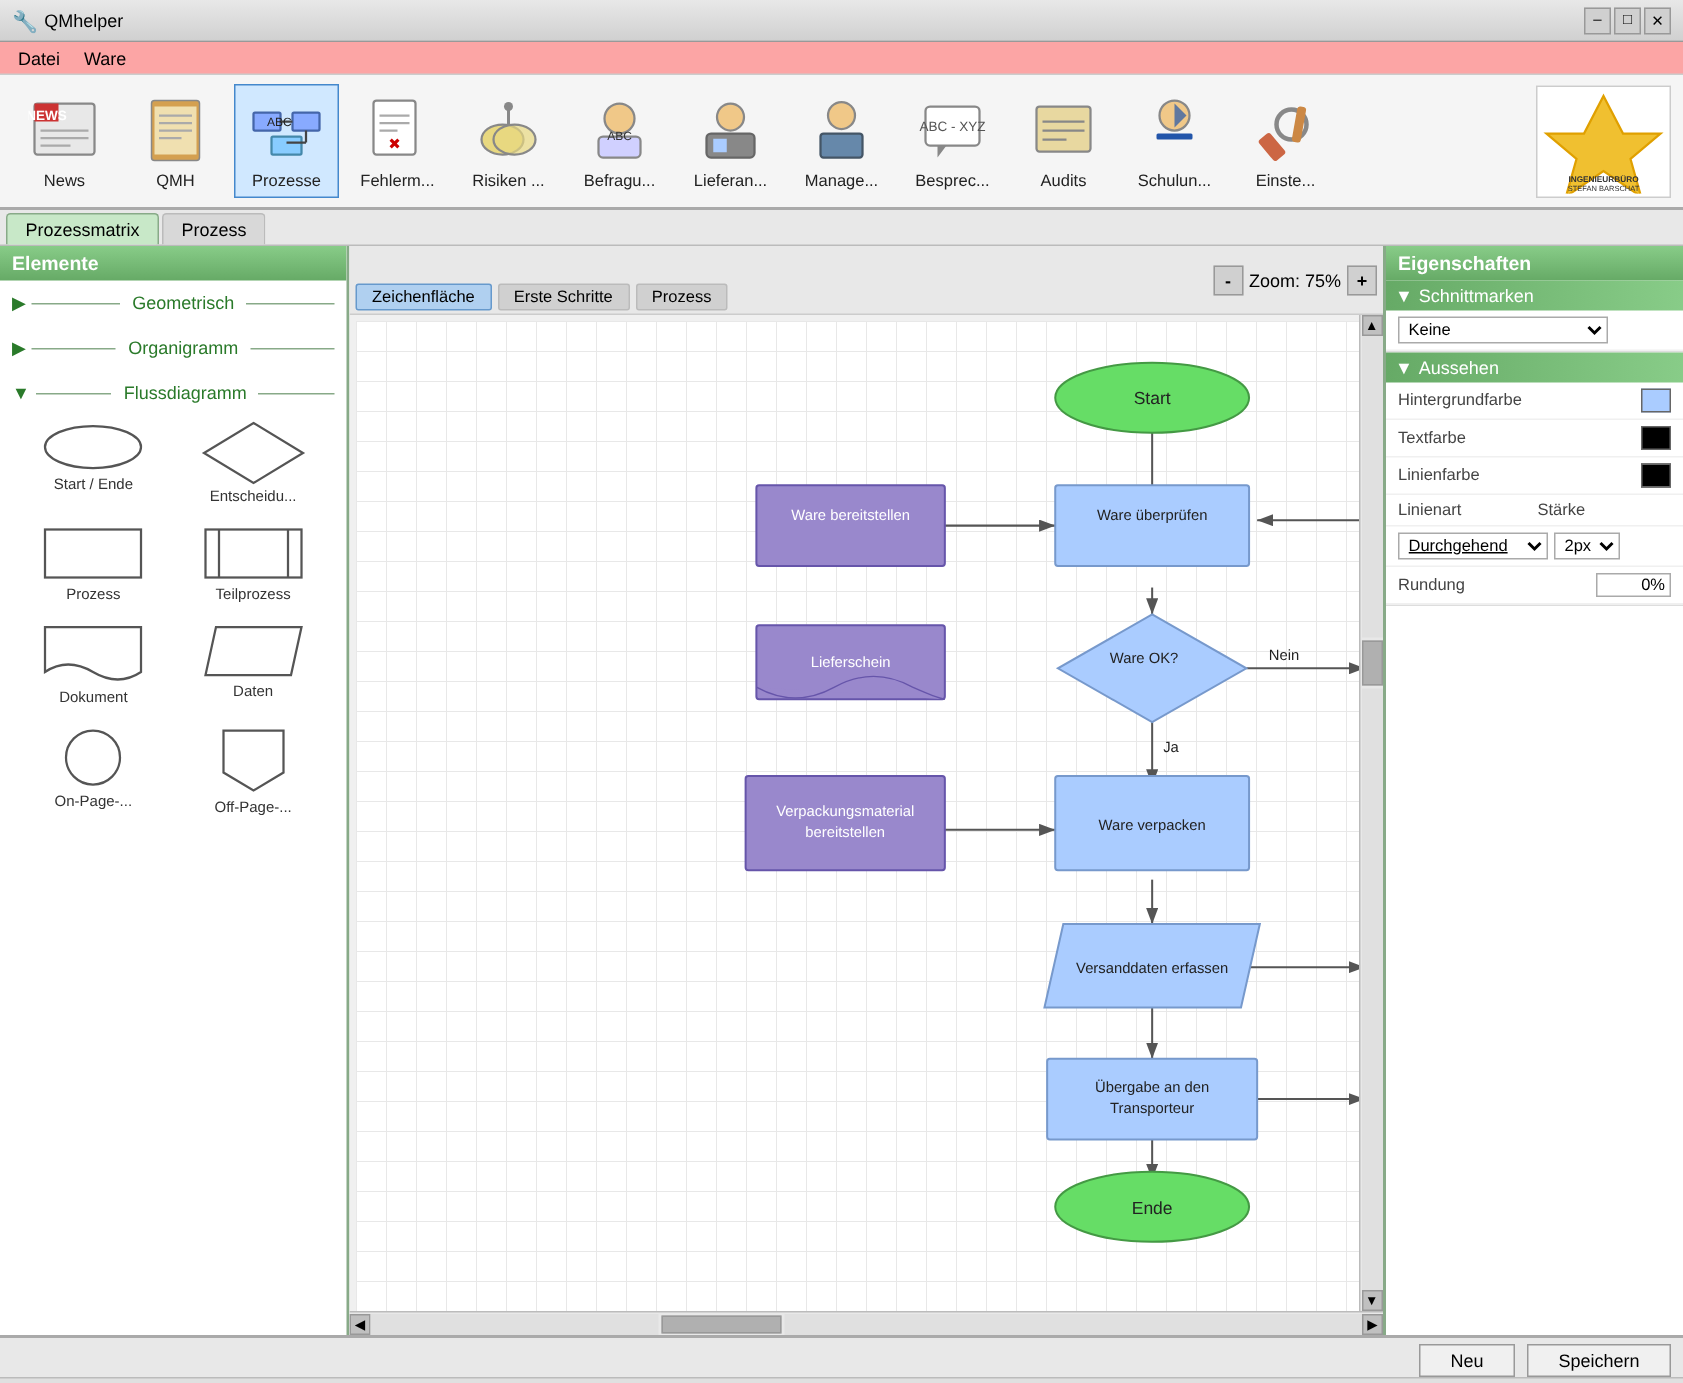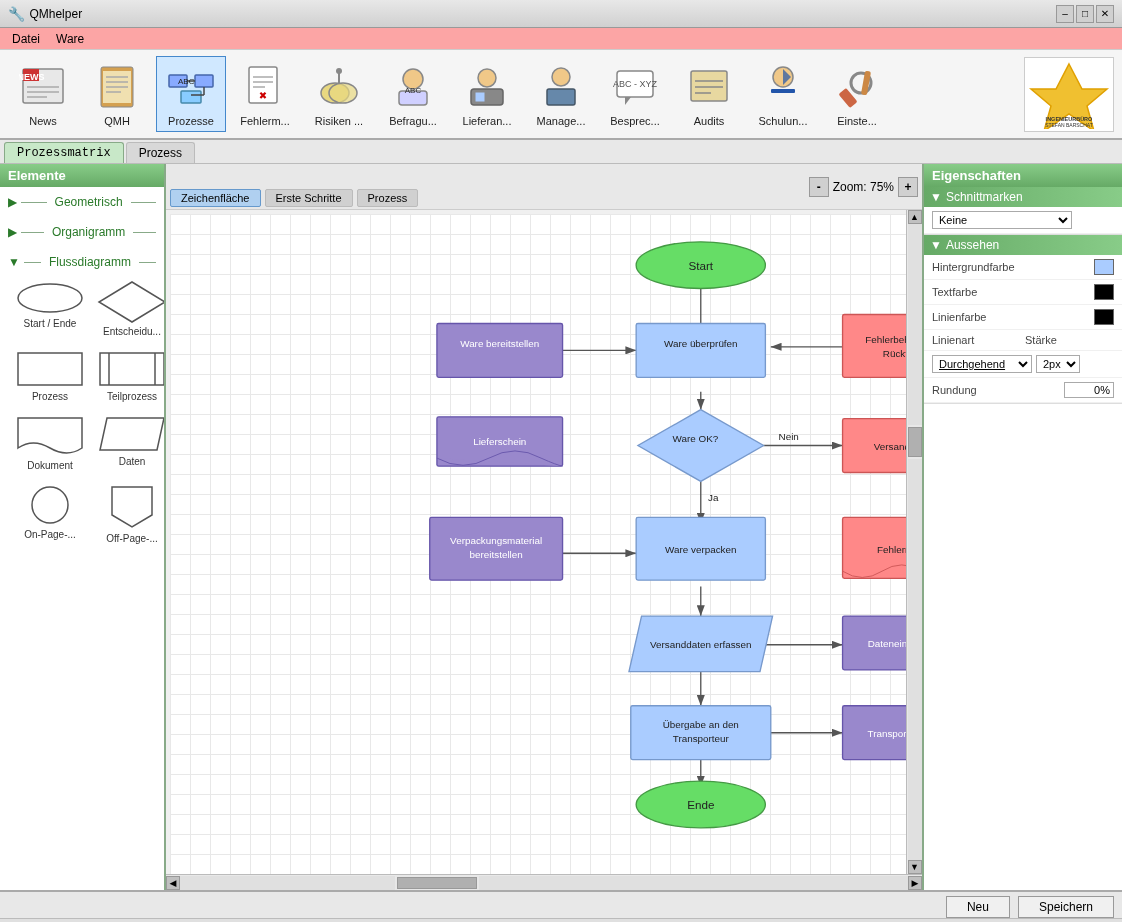--- a/index.html
+++ b/index.html
@@ -20,27 +20,27 @@
     .tool-item.active { background: #d0e8ff; border-color: #4488cc; }
     .tool-icon { width: 52px; height: 52px; display: flex; align-items: center; justify-content: center; }
     .tool-label { font-size: 11px; text-align: center; margin-top: 2px; color: #222; }
 
     
     #logo { margin-left: auto; width: 90px; height: 75px; border: 1px solid #ccc; display: flex; align-items: center; justify-content: center; background: white; }
 
     
     #tabs-row { display: flex; background: #e8e8e8; border-bottom: 1px solid #bbb; padding: 2px 4px 0; gap: 2px; }
     .tab { padding: 3px 12px; border: 1px solid #bbb; border-bottom: none; background: #d8d8d8; cursor: pointer; font-size: 12px; border-radius: 3px 3px 0 0; }
-    .tab.active { background: #c8e8c8; border-color: #88aa88; font-family: Liberation Mono, monospace; }
+    .tab.active { background: #c8e8c8; border-color: #88aa88; }
 
     
     #main { display: flex; height: calc(922px - 28px - 22px - 90px - 28px - 28px); }
 
     
-    #left-panel { width: 166px; background: white; border-right: 2px solid #88aa88; overflow-y: auto; }
+    #left-panel { width: 233px; background: white; border-right: 2px solid #88aa88; overflow-y: auto; }
     #left-panel-title { background: linear-gradient(to bottom, #88cc88, #66aa66); color: white; font-weight: bold; padding: 4px 8px; font-size: 13px; }
     .element-section { padding: 4px 8px; }
     .element-section-title { color: #2a7a2a; font-size: 12px; margin: 4px 0; cursor: pointer; display: flex; align-items: center; gap: 4px; }
     .elements-grid { display: grid; grid-template-columns: 1fr 1fr; gap: 6px; padding: 4px 4px; }
     .element-item { display: flex; flex-direction: column; align-items: center; cursor: pointer; padding: 3px; }
     .element-label { font-size: 10px; text-align: center; margin-top: 2px; color: #333; }
 
     
     #canvas-area { flex: 1; background: #f8f8f8; overflow: hidden; display: flex; flex-direction: column; }
     #canvas-toolbar { display: flex; align-items: center; background: #e8e8e8; border-bottom: 1px solid #ccc; padding: 2px 4px; gap: 4px; }

